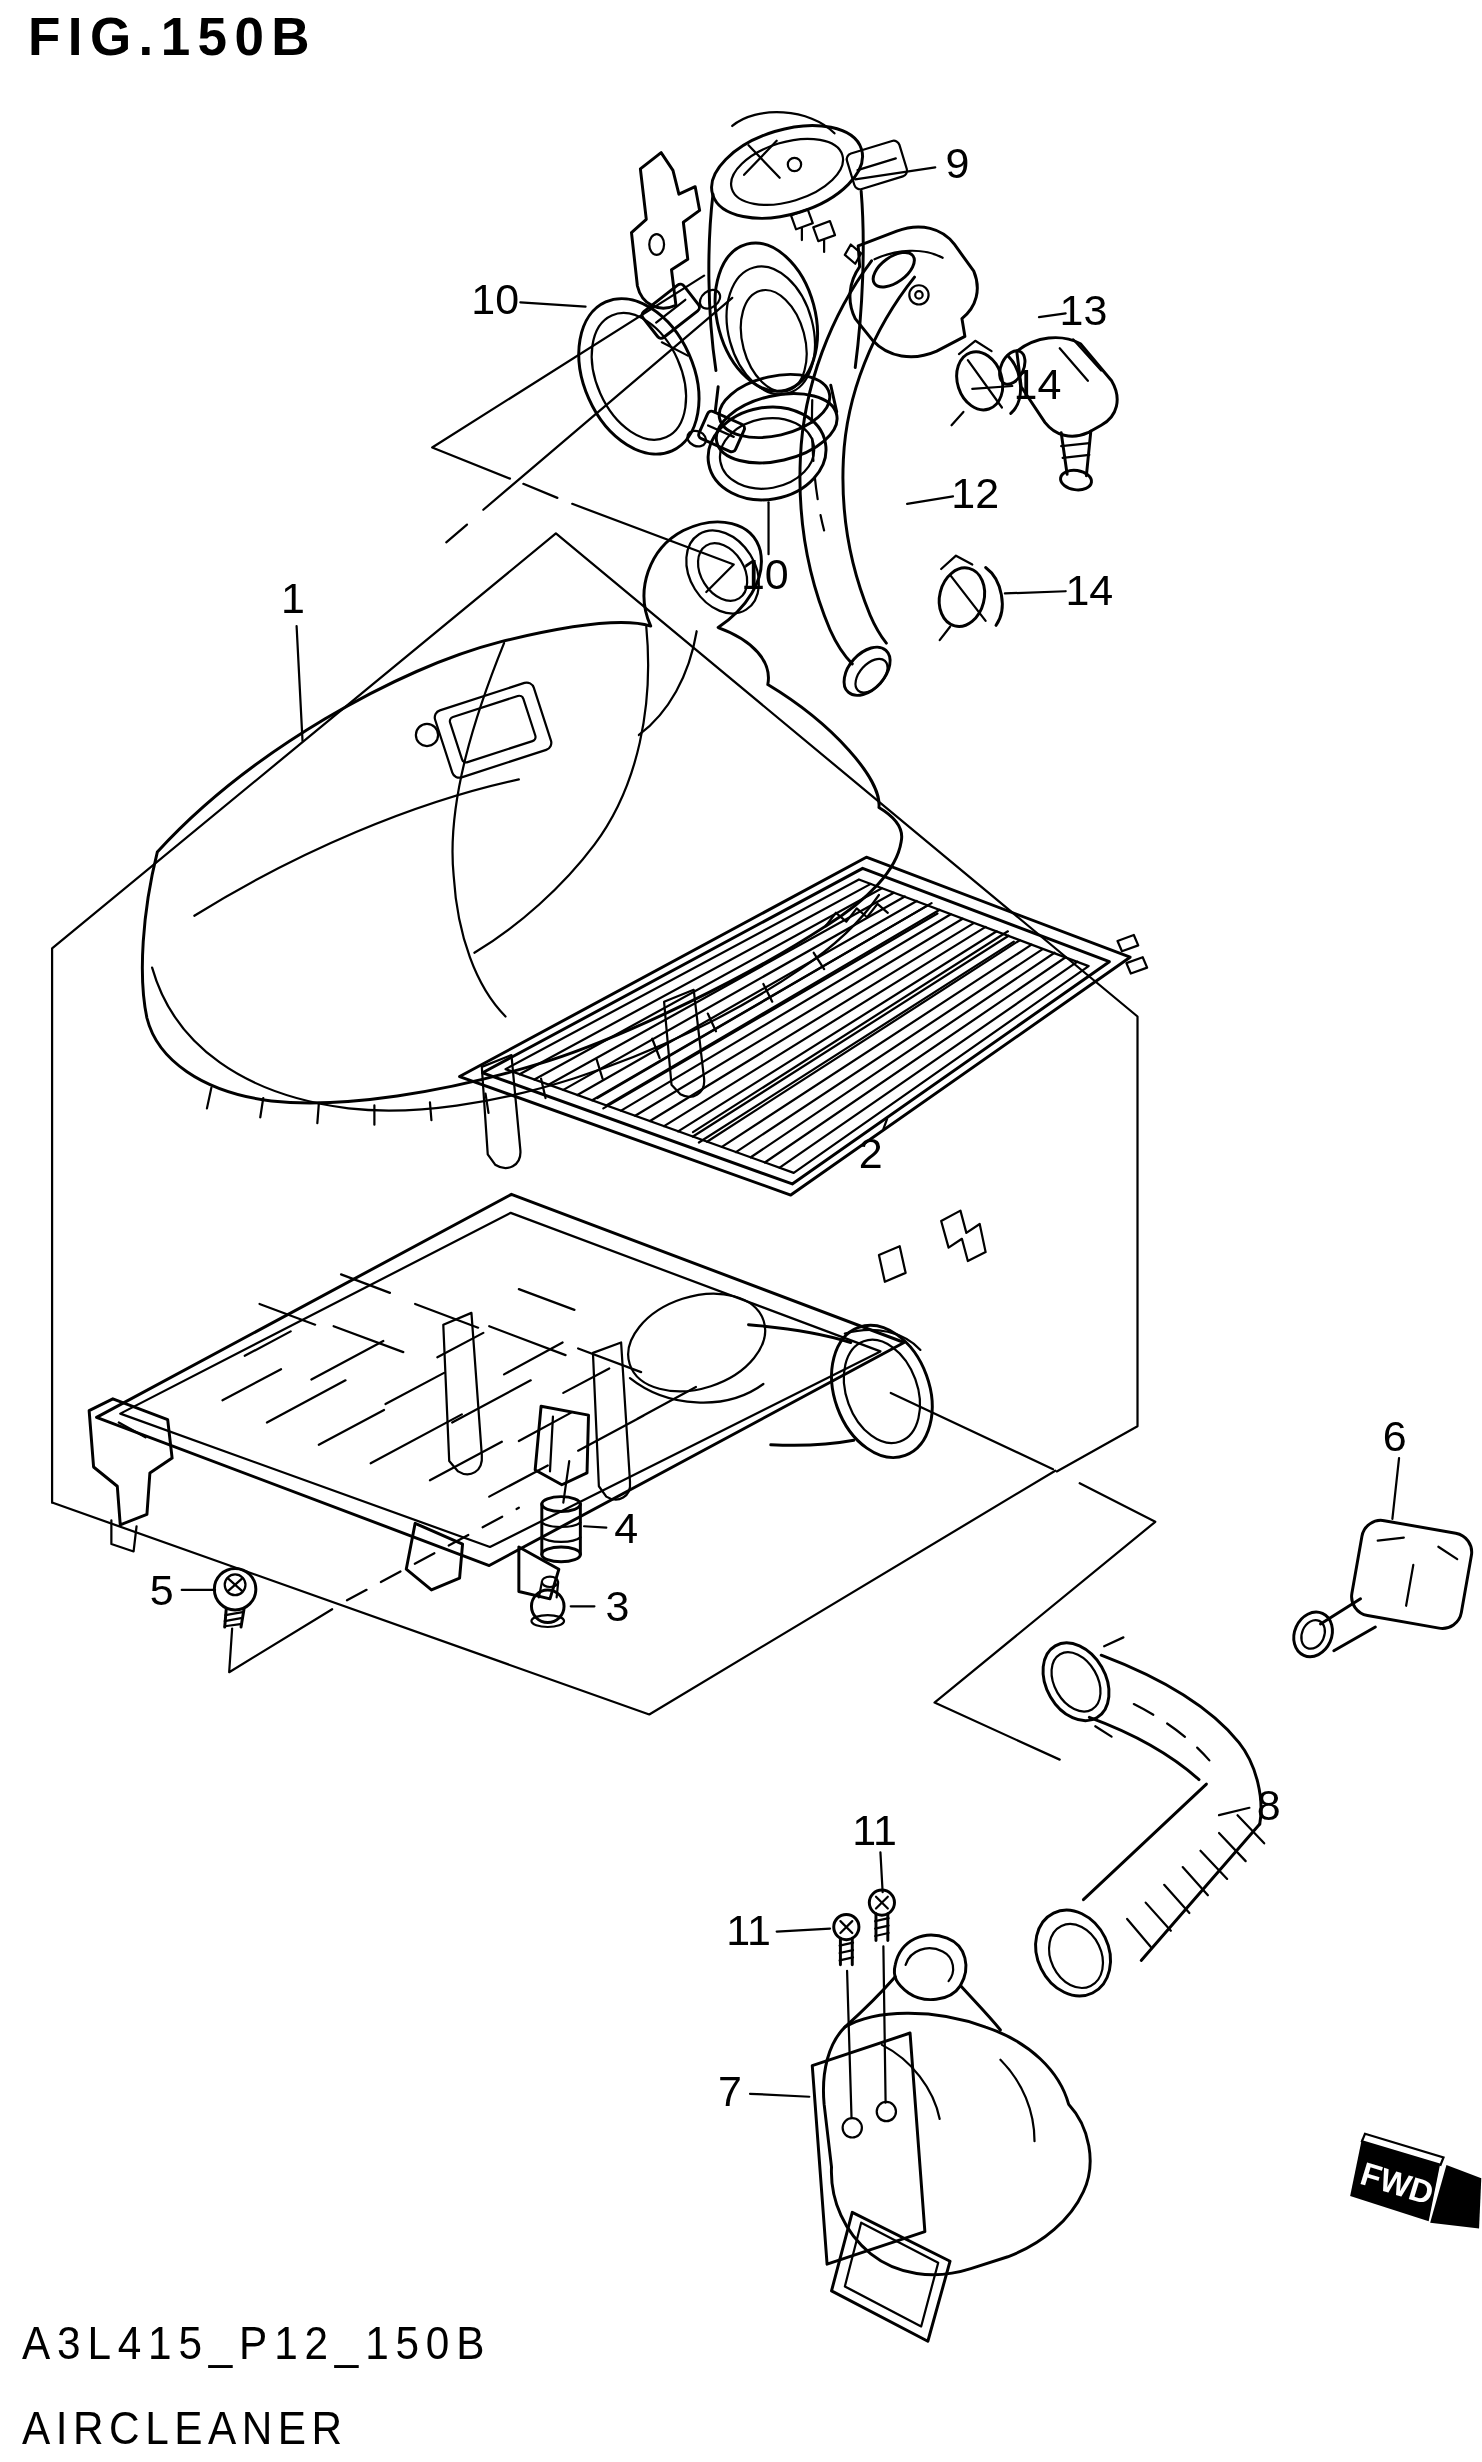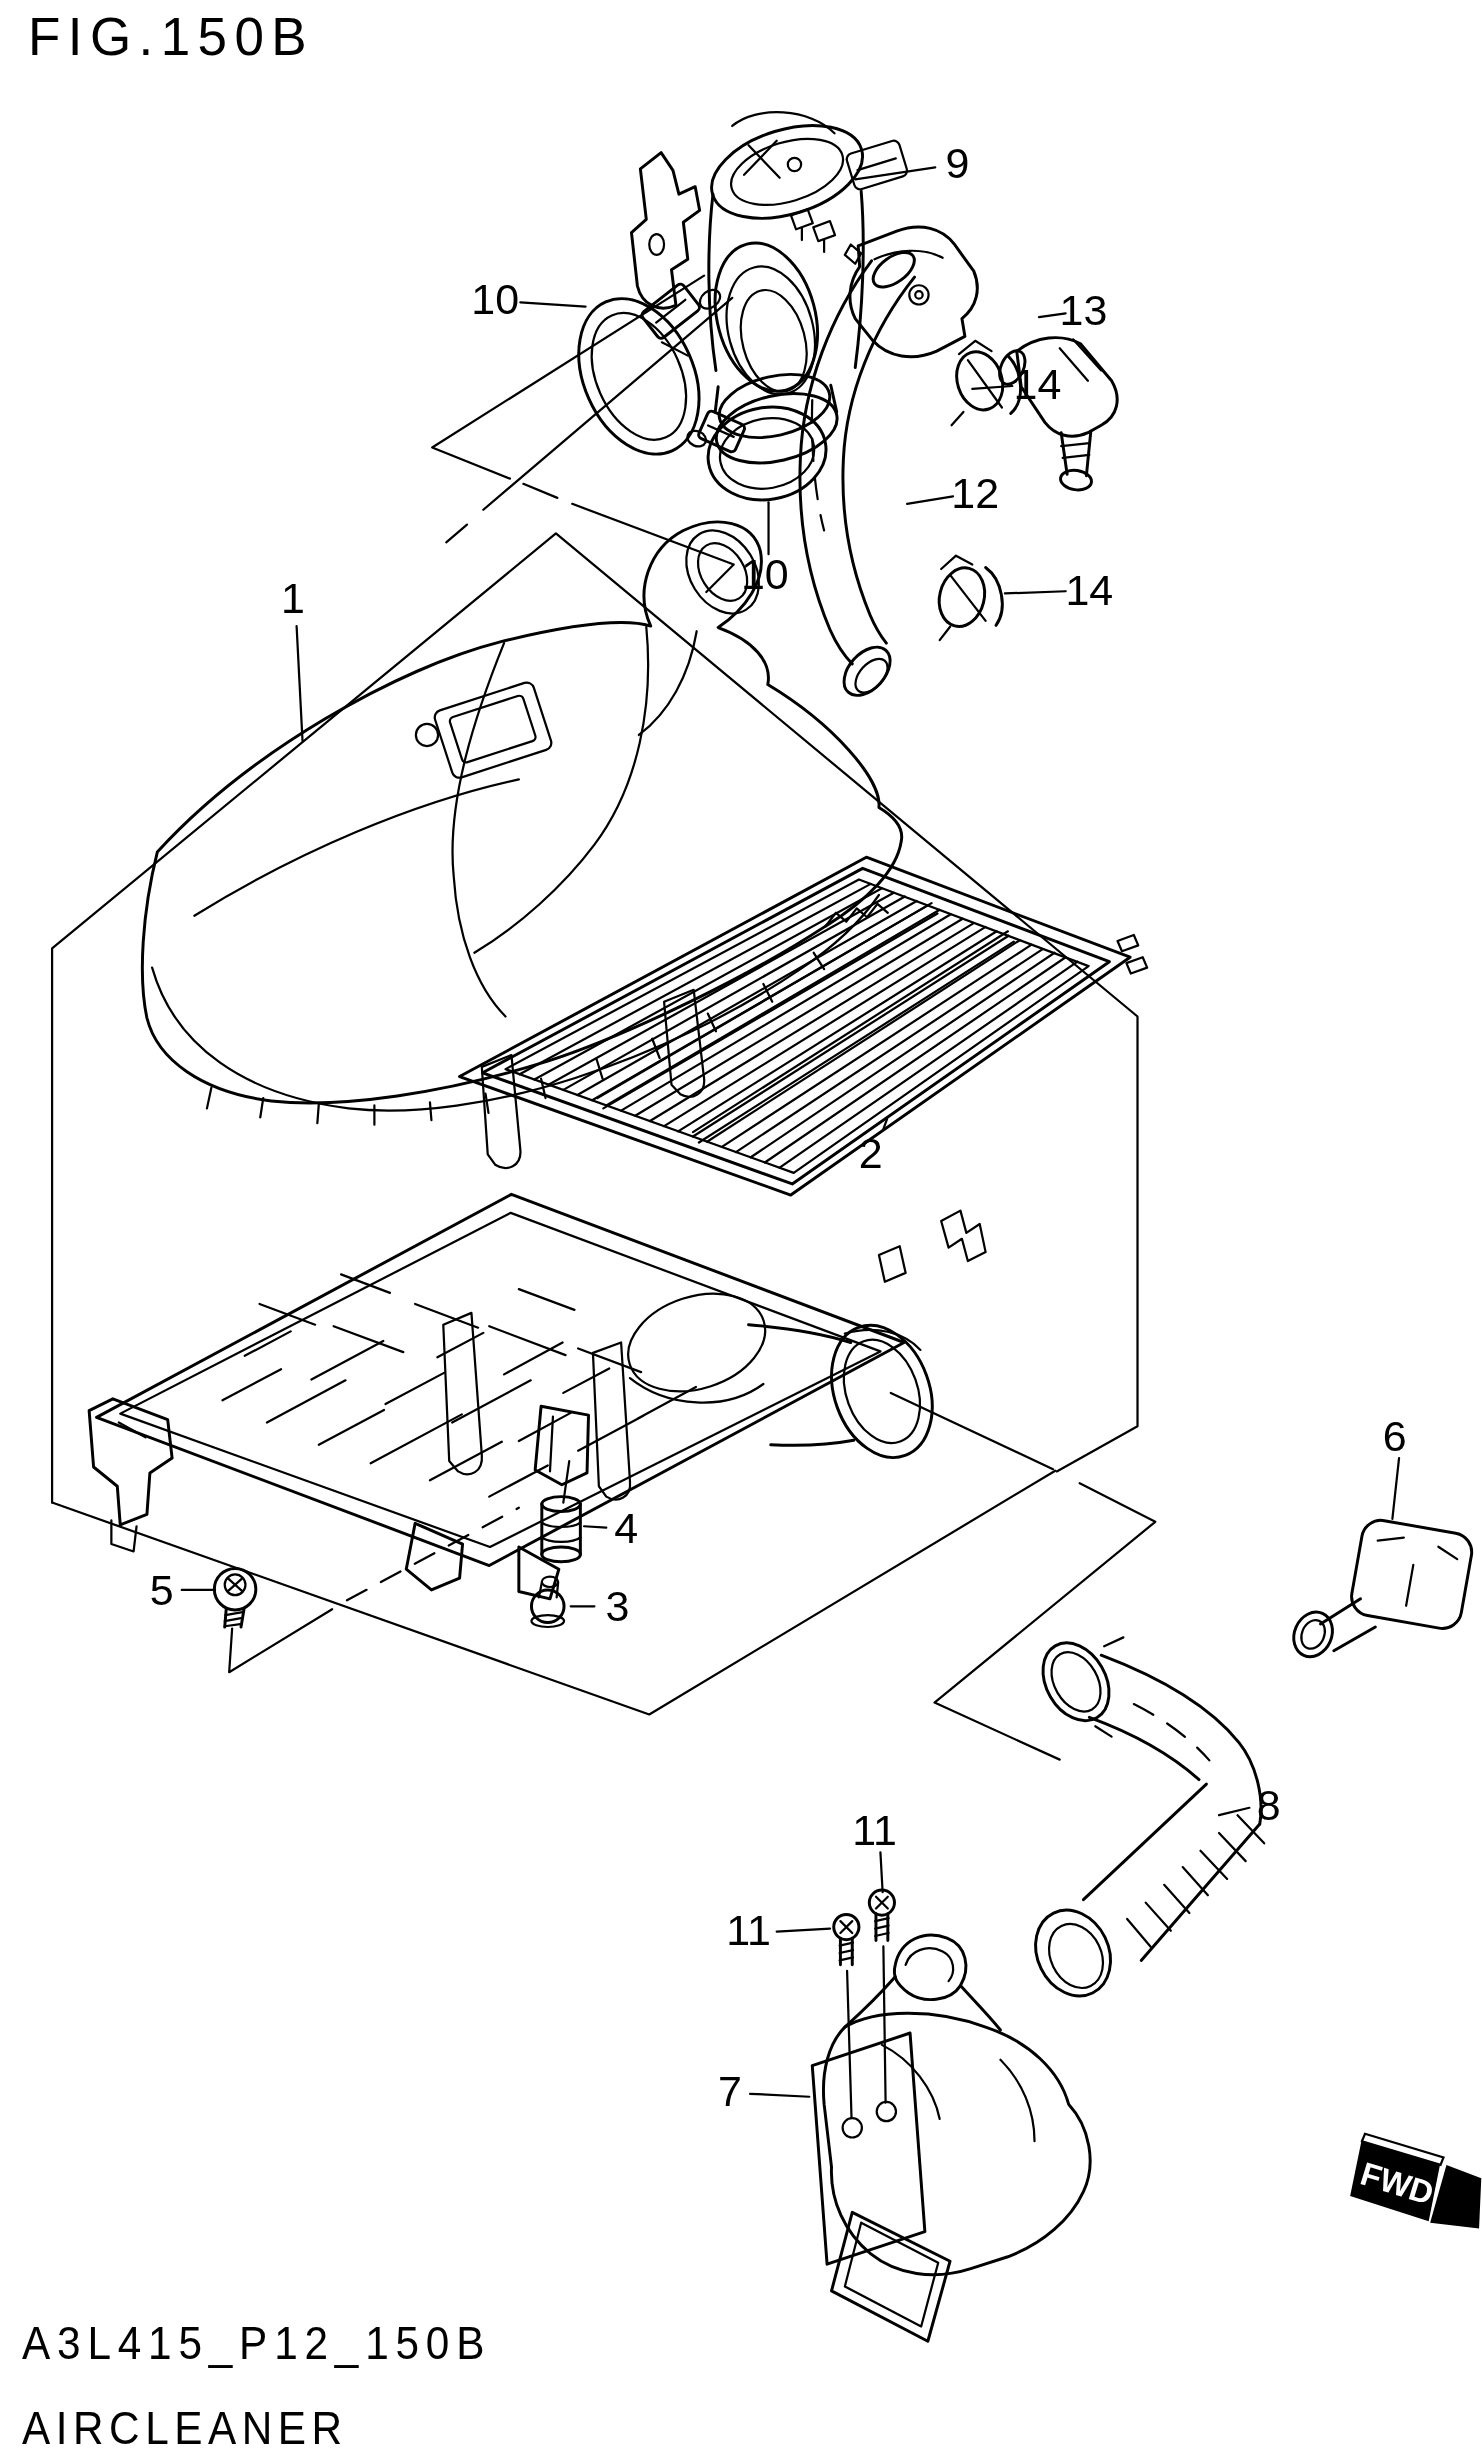--- a/index.html
+++ b/index.html
@@ -1,19 +1,19 @@
 <!DOCTYPE html>
 <html style="font-size:12px"><head>
 <meta charset="utf-8">
 <style>
   html,body{margin:0;padding:0;background:#fff;}
   #page{position:relative;width:1483px;height:2462px;background:#ffffff;
         font-family:"Liberation Sans",sans-serif;color:#000;overflow:hidden;}
   #fig-title{position:absolute;left:28px;top:6px;font-size:53px;letter-spacing:7.4px;
-             font-weight:400;white-space:nowrap;}
+             font-weight:700;white-space:nowrap;}
   #footer-code{position:absolute;left:22px;top:2316px;font-size:46px;letter-spacing:7.4px;
                transform:scaleX(0.92);transform-origin:left center;white-space:nowrap;}
   #footer-name{position:absolute;left:22px;top:2401px;font-size:46px;letter-spacing:6px;
                transform:scaleX(0.92);transform-origin:left center;white-space:nowrap;}
   svg{position:absolute;left:0;top:0;}
   svg *{vector-effect:none;}
   .ln{fill:none;stroke:#000;stroke-width:4;stroke-linecap:round;stroke-linejoin:round;}
   .thin{fill:none;stroke:#000;stroke-width:3;stroke-linecap:round;stroke-linejoin:round;}
   .cons{fill:none;stroke:#000;stroke-width:3;stroke-linecap:round;stroke-linejoin:round;}
   .lead{fill:none;stroke:#000;stroke-width:3;stroke-linecap:round;}

